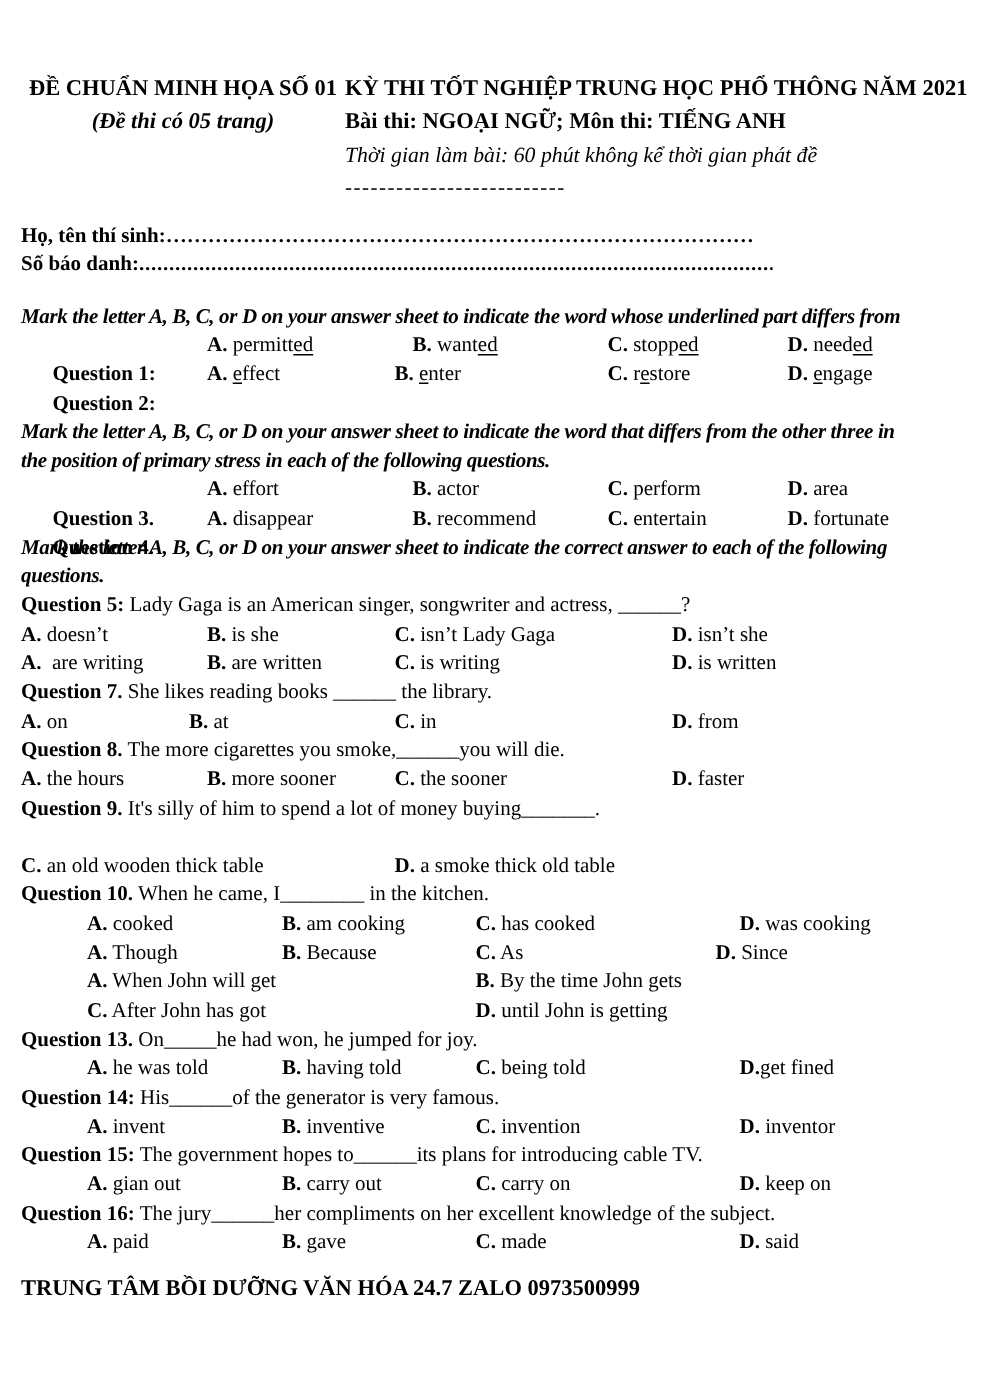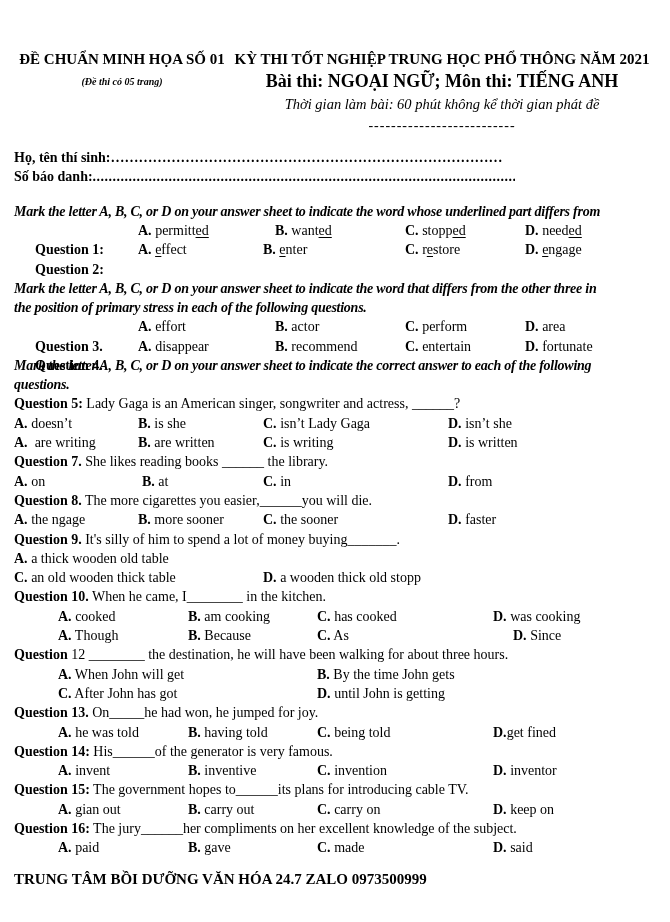--- a/index.html
+++ b/index.html
@@ -11,24 +11,24 @@
     color:#000;
     font-family:"Liberation Serif",serif;
     font-size:14px;
     line-height:19.3px;
     box-sizing:border-box;
     padding:50px 16px 0 14px;
     overflow:hidden;
   }
   .header{display:flex;}
   .h-left{width:216px;text-align:center;flex:none;}
-  .h-right{flex:1;text-align:center;}
+  .h-right{flex:1;}
   .h-title{font-size:15px;font-weight:bold;white-space:nowrap;}
-  .h-sub{font-size:10px;font-weight:bold;font-style:italic;white-space:nowrap;margin-top:3px;}
-  .h-sub2{font-size:18px;font-weight:bold;white-space:nowrap;margin-top:3px;}
+  .h-sub{font-size:15px;font-weight:bold;font-style:italic;white-space:nowrap;margin-top:3px;}
+  .h-sub2{font-size:15px;font-weight:bold;white-space:nowrap;margin-top:3px;}
   .h-time{font-size:14.5px;font-style:italic;white-space:nowrap;margin-top:3px;}
   .h-dash{letter-spacing:1px;margin-top:2px;}
   .fill-line{white-space:nowrap;overflow:hidden;font-weight:bold;}
   .fill-line.first{margin-top:13px;}
   .leader{display:inline-block;overflow:hidden;white-space:nowrap;vertical-align:bottom;height:19.3px;}
   .leader.name{width:392px;}
   .leader.id{width:422px;font-weight:bold;letter-spacing:0.5px;}
   .instr{font-weight:bold;font-style:italic;}
   .instr .row{letter-spacing:-0.25px;}
   .row{position:relative;height:19.3px;white-space:pre;overflow:visible;}
@@ -129,68 +129,66 @@
       <span class="opt" style="left:124px"><b>B.</b><span> are written</span></span>
       <span class="opt" style="left:249px"><b>C.</b><span> is writing</span></span>
       <span class="opt" style="left:434px"><b>D.</b><span> is written</span></span>
     </div>
   </div>
 
   <div>
     <div class="row"><b>Question 7.</b><span> She likes reading books ______ the library.</span></div>
     <div class="row">
       <span class="opt" style="left:0"><b>A.</b><span> on</span></span>
-      <span class="opt" style="left:128px"><b>B.</b><span> at</span></span>
+      <span class="opt" style="left:112px"><b>B.</b><span> at</span></span>
       <span class="opt" style="left:249px"><b>C.</b><span> in</span></span>
       <span class="opt" style="left:434px"><b>D.</b><span> from</span></span>
     </div>
   </div>
 
   <div>
-    <div class="row"><b>Question 8.</b><span> The more cigarettes you easier,______you will die.</span></div>
-    <div class="row">
-      <span class="opt" style="left:0"><b>A.</b><span> the ngage</span></span>
+    <div class="row"><b>Question 8.</b><span> The more cigarettes you smoke,______you will die.</span></div>
+    <div class="row">
+      <span class="opt" style="left:0"><b>A.</b><span> the hours</span></span>
       <span class="opt" style="left:124px"><b>B.</b><span> more sooner</span></span>
       <span class="opt" style="left:249px"><b>C.</b><span> the sooner</span></span>
       <span class="opt" style="left:434px"><b>D.</b><span> faster</span></span>
     </div>
   </div>
 
   <div>
     <div class="row"><b>Question 9.</b><span> It's silly of him to spend a lot of money buying_______.</span></div>
     <div class="row">
-      <span class="opt" style="left:0"><b>A.</b><span> a thick wooden old table</span></span>
     </div>
     <div class="row">
       <span class="opt" style="left:0"><b>C.</b><span> an old wooden thick table</span></span>
-      <span class="opt" style="left:249px"><b>D.</b><span> a wooden thick old stopp</span></span>
+      <span class="opt" style="left:249px"><b>D.</b><span> a smoke thick old table</span></span>
     </div>
   </div>
 
   <div>
     <div class="row"><b>Question 10.</b><span> When he came, I________ in the kitchen.</span></div>
     <div class="row">
       <span class="opt" style="left:44px"><b>A.</b><span> cooked</span></span>
       <span class="opt" style="left:174px"><b>B.</b><span> am cooking</span></span>
       <span class="opt" style="left:303px"><b>C.</b><span> has cooked</span></span>
       <span class="opt" style="left:479px"><b>D.</b><span> was cooking</span></span>
     </div>
   </div>
 
   <div>
     <div class="row">
       <span class="opt" style="left:44px"><b>A.</b><span> Though</span></span>
       <span class="opt" style="left:174px"><b>B.</b><span> Because</span></span>
       <span class="opt" style="left:303px"><b>C.</b><span> As</span></span>
-      <span class="opt" style="left:499px"><b>D.</b><span> Since</span></span>
-    </div>
-  </div>
-
-  <div>
-    <div class="row"><b>Question</b><span> 12 ________ the destination, he will have been walking for about three hours.</span></div>
+      <span class="opt" style="left:463px"><b>D.</b><span> Since</span></span>
+    </div>
+  </div>
+
+  <div>
     <div class="row">
       <span class="opt" style="left:44px"><b>A.</b><span> When John will get</span></span>
       <span class="opt" style="left:303px"><b>B.</b><span> By the time John gets</span></span>
     </div>
     <div class="row">
       <span class="opt" style="left:44px"><b>C.</b><span> After John has got</span></span>
       <span class="opt" style="left:303px"><b>D.</b><span> until John is getting</span></span>
     </div>
   </div>
 

